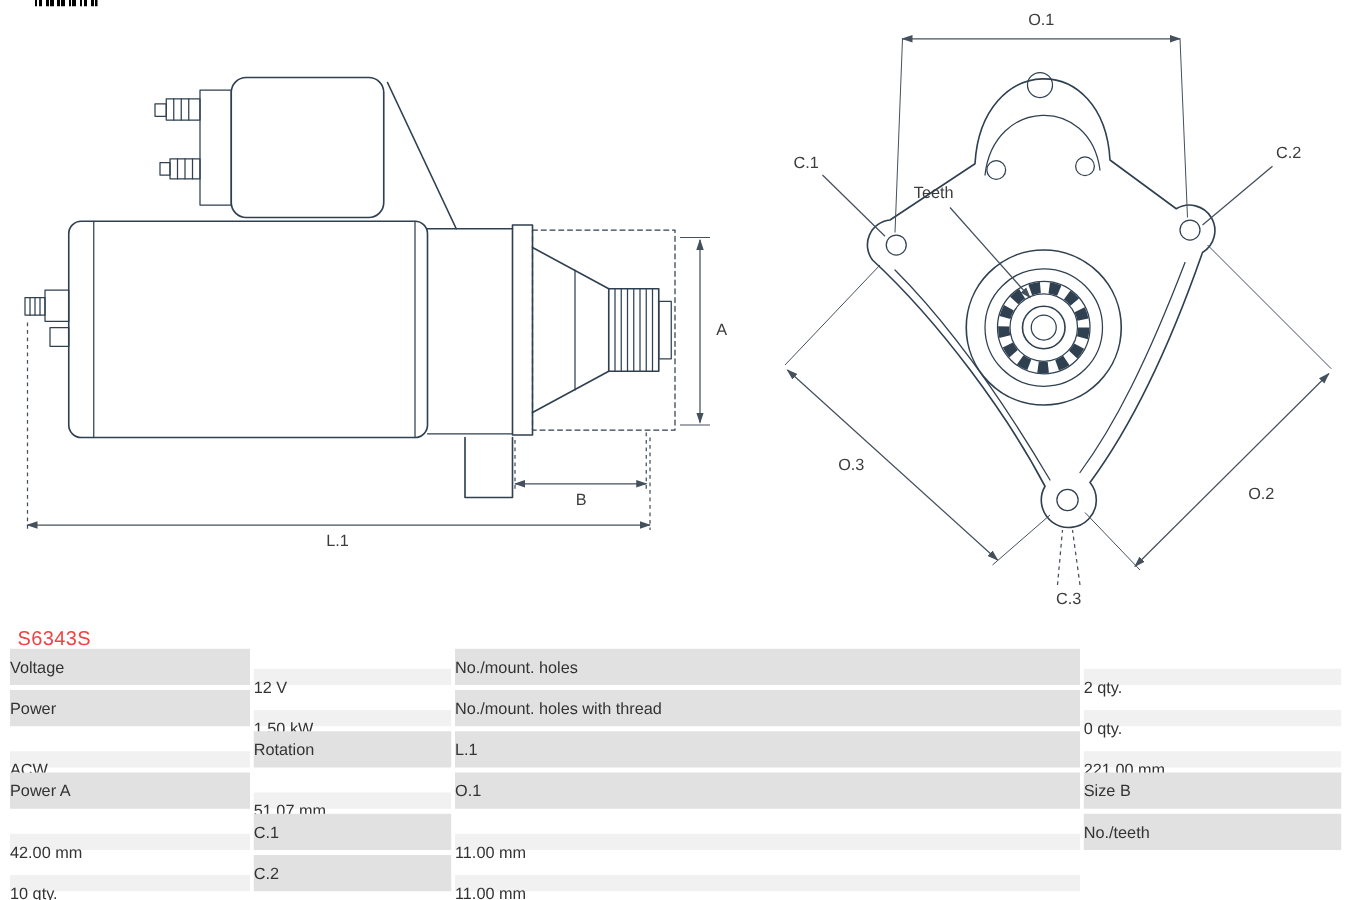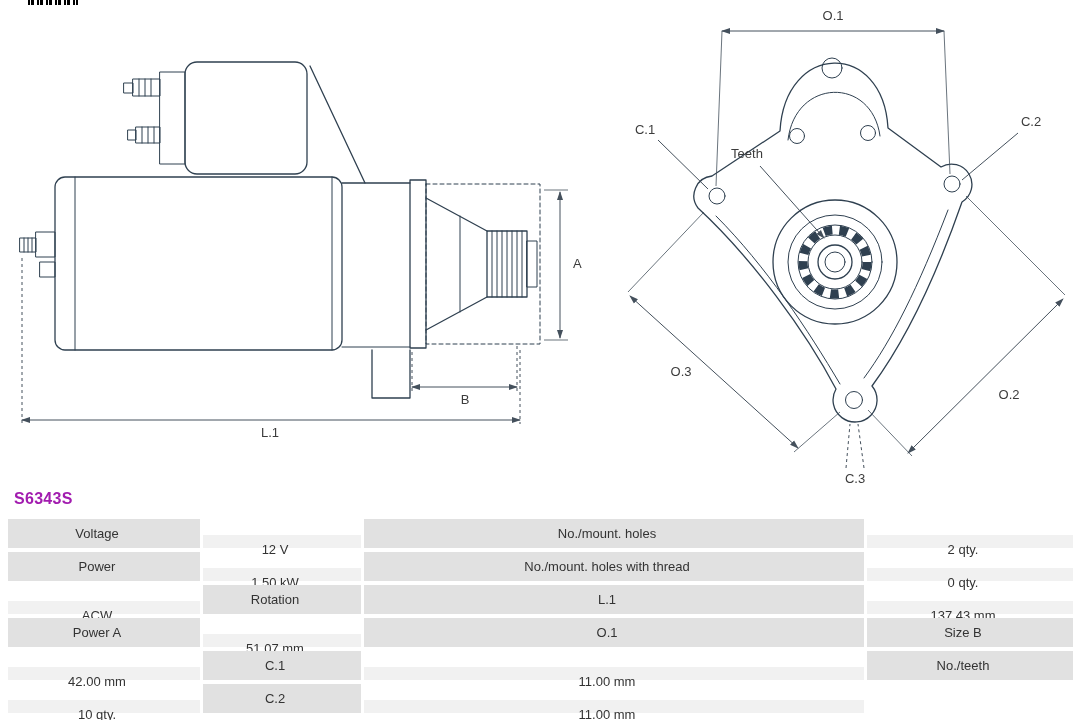--- a/index.html
+++ b/index.html
@@ -5,41 +5,41 @@
   html,body{margin:0;padding:0;}
   body{
     width:1080px;height:720px;background:#ffffff;position:relative;
     font-family:"Liberation Sans", sans-serif;overflow:hidden;
   }
   .barcode{
     position:absolute;top:0;left:28px;width:50px;height:5px;
     background:repeating-linear-gradient(90deg,#000 0 2px,#fff 2px 3px,#000 3px 6px,#fff 6px 9px);
   }
   .part-number{
-    position:absolute;top:490px;left:14px;
-    font-size:16px;font-weight:bold;color:#a21caf;letter-spacing:.3px;
+    position:absolute;top:503px;left:14px;
+    font-size:16px;font-weight:normal;color:#ef4444;letter-spacing:.3px;
   }
   .drawing{position:absolute;top:0;left:0;}
   .ln{stroke:#2f4050;fill:none;stroke-width:1.3;stroke-linejoin:round;stroke-linecap:round;}
   .thin{stroke-width:1;}
   .dash{stroke-dasharray:4 3;}
   .dim{stroke:#44505c;fill:none;stroke-width:1;}
   .ext{stroke-width:0.8;}
   .dimdash{stroke-dasharray:3 3;}
   .teeth-ring{stroke:#2f4050;fill:none;stroke-width:9;stroke-dasharray:8.3 7.2;}
   svg text{font-family:"Liberation Sans", sans-serif;font-size:13px;fill:#3c3c3c;}
   .spec-table{
     position:absolute;top:519px;left:8px;
     display:grid;
     grid-template-columns:192px 158px 500px 206px;
     grid-auto-rows:29px;
     column-gap:3px;row-gap:4px;
   }
   .cell{
-    font-size:13px;color:#333;line-height:29px;text-align:center;
+    font-size:13px;color:#333;line-height:29px;text-align:left;
     padding-right:14px;box-sizing:border-box;white-space:nowrap;
   }
   .lbl{background:#e1e1e1;}
   .val{background:#f1f1f1;margin-top:16px;}
 </style>
 </head>
 <body>
 
 <div class="barcode"></div>
 
@@ -218,21 +218,21 @@
   <div class="cell val">2 qty.</div>
 
   <div class="cell lbl">Power</div>
   <div class="cell val">1.50 kW</div>
   <div class="cell lbl">No./mount. holes with thread</div>
   <div class="cell val">0 qty.</div>
 
   <div class="cell val">ACW</div>
   <div class="cell lbl">Rotation</div>
   <div class="cell lbl">L.1</div>
-  <div class="cell val">137.43 mm</div>
+  <div class="cell val">221.00 mm</div>
 
   <div class="cell lbl">Power A</div>
   <div class="cell val">51.07 mm</div>
   <div class="cell lbl">O.1</div>
 
   <div class="cell lbl">Size B</div>
   <div class="cell val">42.00 mm</div>
   <div class="cell lbl">C.1</div>
   <div class="cell val">11.00 mm</div>
 

